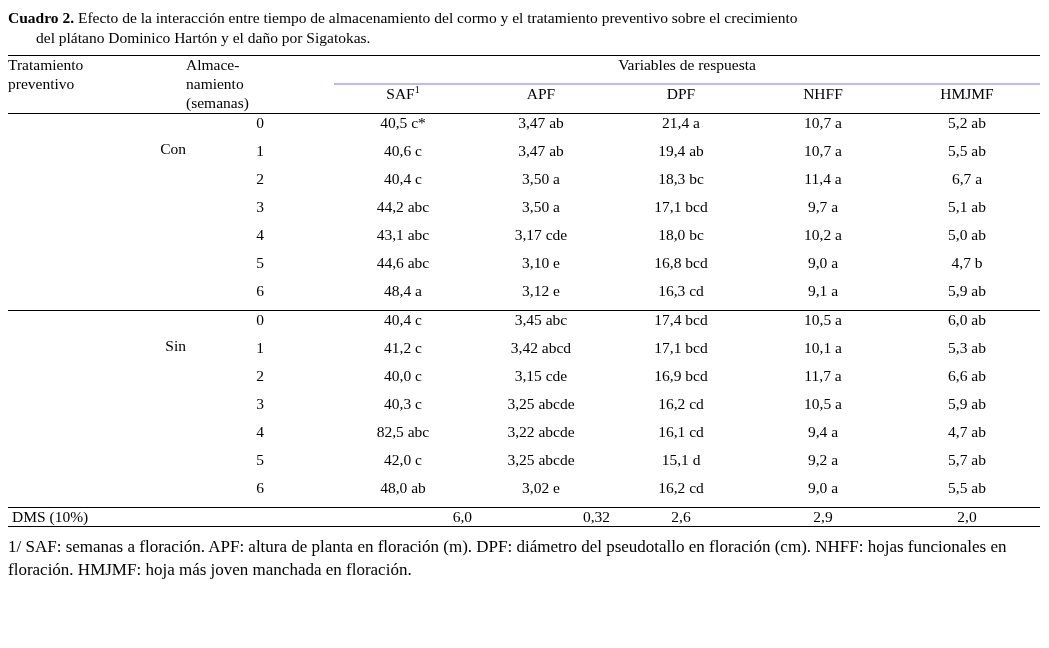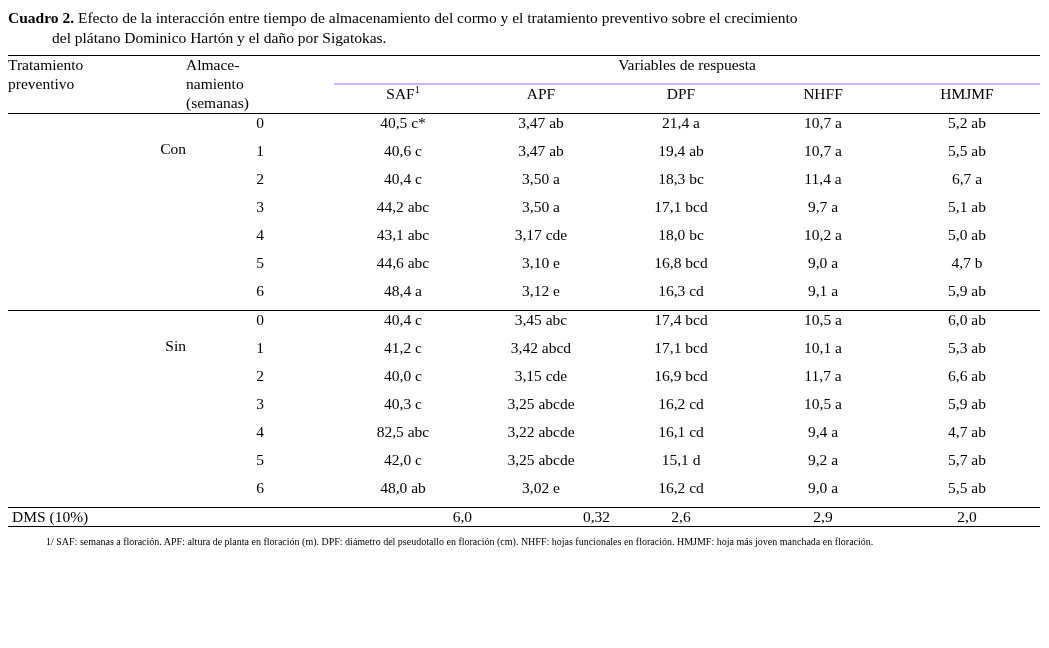--- a/index.html
+++ b/index.html
@@ -26,21 +26,21 @@
     line-height: 1.32;
     margin: 0 0 6px 0;
     padding-right: 6px;
     text-align: left;
   }
   .caption .lead {
     font-weight: bold;
   }
   .caption .cont {
     display: block;
-    margin-left: 44px;
+    margin-left: 28px;
   }
   table.tbl {
     border-collapse: collapse;
     width: 1032px;
     table-layout: fixed;
   }
   table.tbl td, table.tbl th {
     padding: 0;
     font-weight: normal;
     vertical-align: top;
@@ -96,24 +96,23 @@
     padding: 6px 0 6px 0;
   }
   .dms .label {
     text-align: left;
     padding-left: 4px;
   }
   .dms-val { text-align: right; padding-left: 4px; }
   sup { font-size: 10px; vertical-align: super; line-height: 0; }
   .notes {
     margin-top: 8px;
-    font-size: 10px;
+    font-size: 17px;
     line-height: 1.38;
     padding-right: 8px;
-    margin-left: 38px;
   }
   .notes p { margin: 0 0 2px 0; }
 </style>
 </head>
 <body>
 
 <div class="page">
 
   <div class="caption">
     <span class="lead">Cuadro 2.</span><span> Efecto de la interacción entre tiempo de almacenamiento del cormo y el tratamiento preventivo sobre el crecimiento</span>

